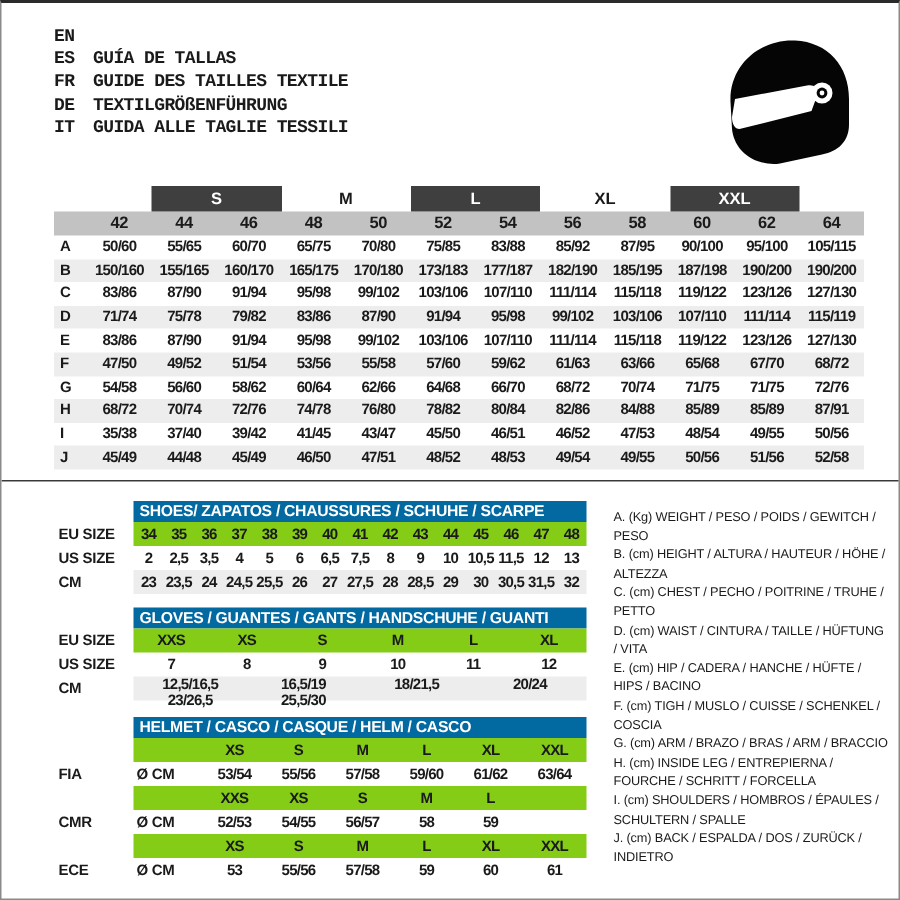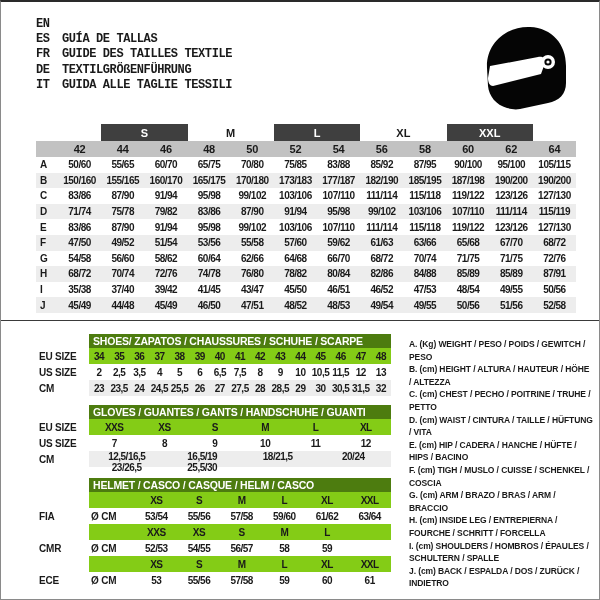--- a/index.html
+++ b/index.html
@@ -25,36 +25,36 @@
             text-align:center; font-size:10px; font-weight:bold; letter-spacing:-0.5px; white-space:nowrap; }
   .mt-row.head { background:#c2c2c2; height:16px; font-size:11px; letter-spacing:-0.2px; }
   .mt-row.alt { background:#ededed; }
   .mt-row .letter { text-align:left; padding-left:4px; letter-spacing:0; }
 
   
   .divider { position:absolute; top:318px; left:0; width:600px; border-top:1.5px solid #3a3a3a; }
 
   
   .bottom-left { position:absolute; top:332px; left:38px; width:352px; }
-  .sec-title { margin-left:50px; width:302px; box-sizing:border-box; background:#4d7c0f; color:#fff;
+  .sec-title { margin-left:50px; width:302px; box-sizing:border-box; background:#0369a1; color:#fff;
                font-weight:bold; font-size:10.5px; height:14px; line-height:14px; padding-left:4px;
                letter-spacing:-0.2px; white-space:nowrap; overflow:hidden; }
   .brow { display:flex; align-items:stretch; height:16px; }
   .blabel { width:50px; font-weight:bold; font-size:10px; display:flex; align-items:center; letter-spacing:-0.2px; }
   .bcells { width:302px; display:grid; align-items:center; text-align:center;
             font-size:10px; font-weight:bold; letter-spacing:-0.5px; white-space:nowrap; }
   .bcells.strip { background:#84cc16; }
   .bcells.alt { background:#ededed; }
   .bcells .unit { text-align:left; padding-left:2px; letter-spacing:-0.2px; }
   .gap8 { height:9px; }
   .gap12 { height:11px; }
 
   
   .legend { position:absolute; top:336px; left:408px; width:184px; }
-  .legend-item { font-size:8.5px; font-weight:bold; line-height:12.6px; letter-spacing:-0.1px; }
+  .legend-item { font-size:8.5px; font-weight:normal; line-height:12.6px; letter-spacing:-0.1px; }
 </style>
 </head>
 <body>
 
 <div class="page">
 
   <div class="langs">
     <div class="lang-row">
       <span class="lang-code">EN</span>
     </div>

